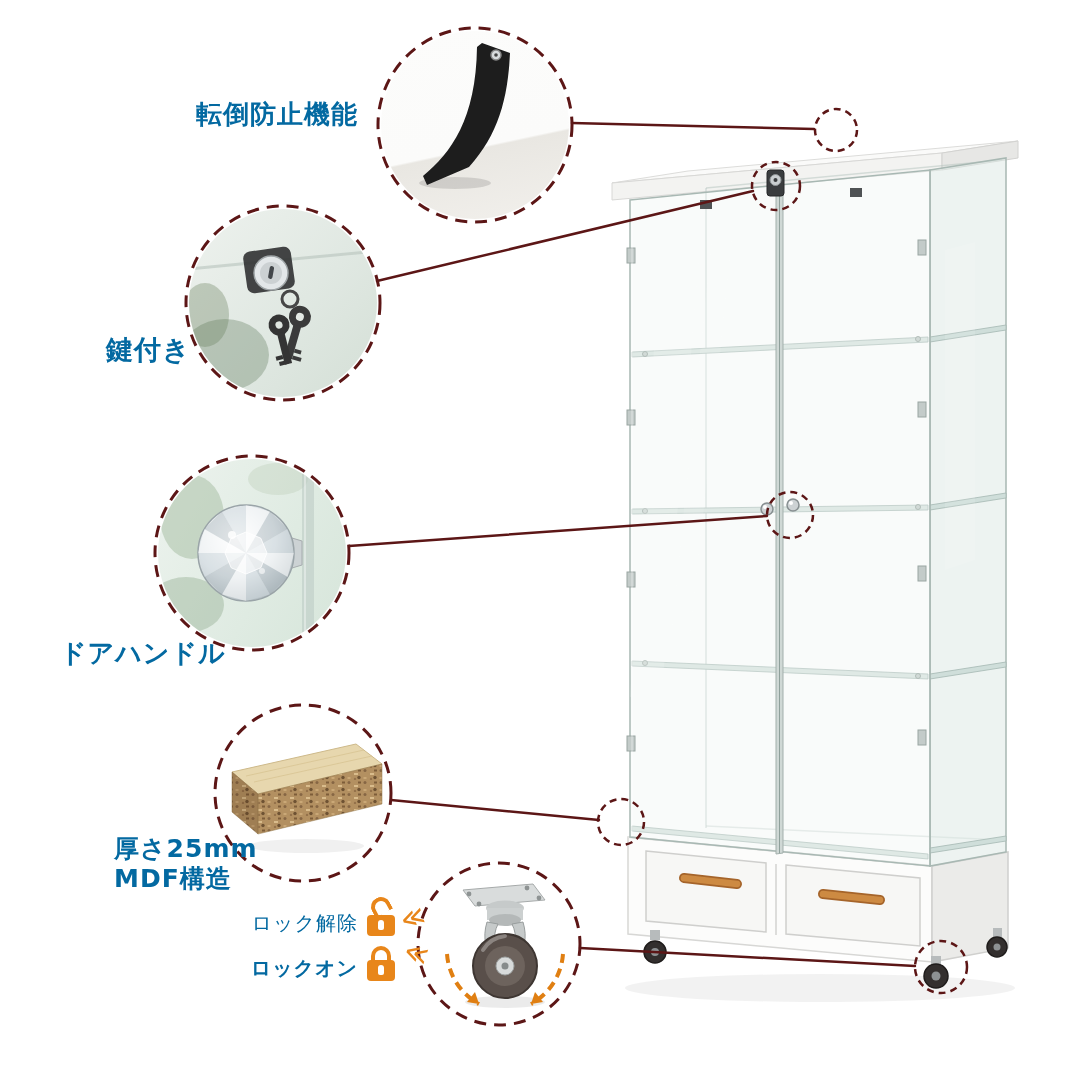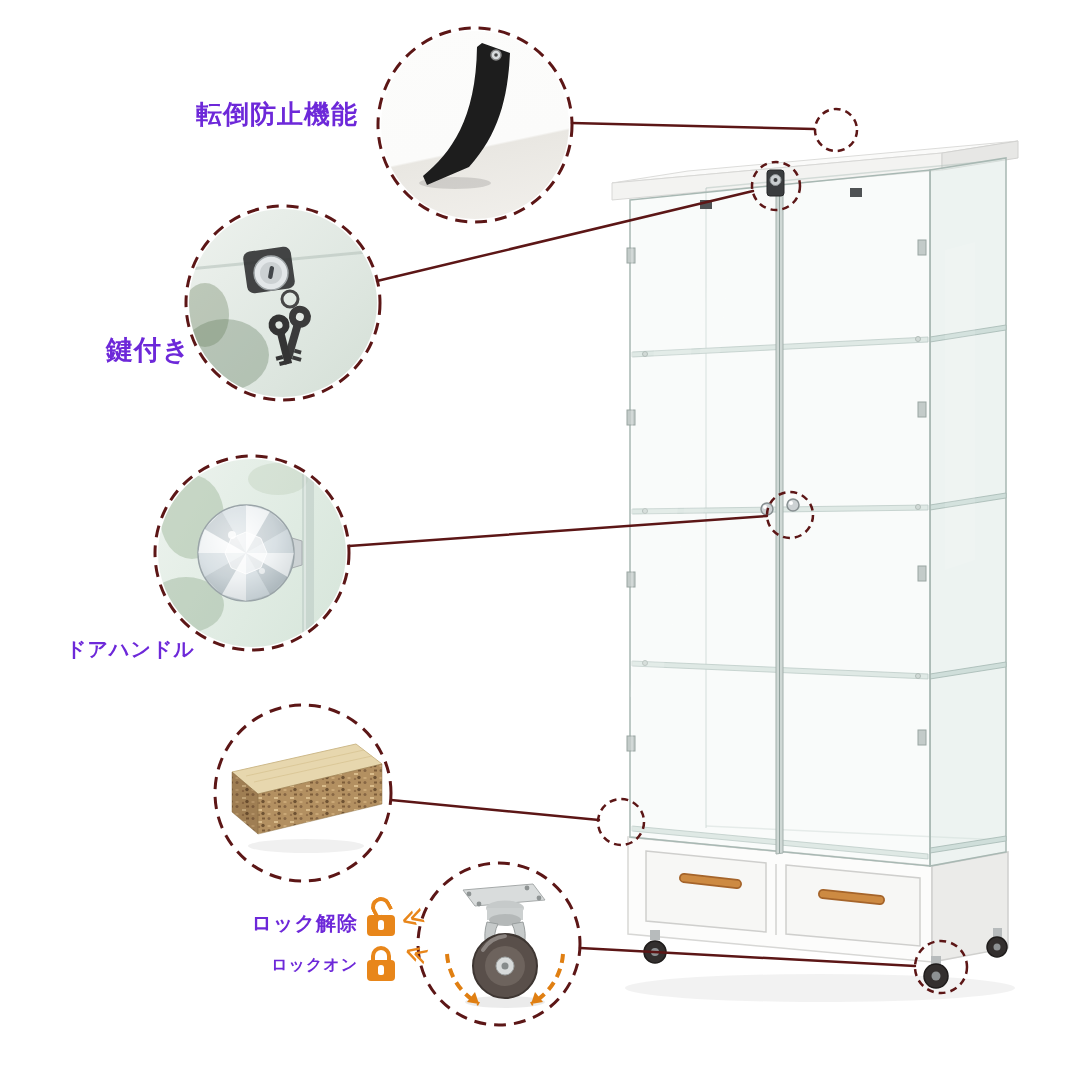--- a/index.html
+++ b/index.html
@@ -14,29 +14,29 @@
   #co-antitip{left:381px;top:31px;width:188px;height:188px;
      background:linear-gradient(168deg,#fcfcfb 0%,#fbfbfa 60%,#e9e7e2 61%,#f2f0ec 100%)}
   #co-lock{left:189px;top:209px;width:188px;height:188px;
      background:linear-gradient(135deg,#eef2ee 0%,#e0e8e2 55%,#d4dfd6 100%)}
   #co-handle{left:158px;top:459px;width:188px;height:188px;
      background:linear-gradient(120deg,#edf3ee 0%,#dfebe2 60%,#d6e5da 100%)}
   #co-mdf{left:218px;top:708px;width:170px;height:170px;background:#ffffff}
   #co-caster{left:421px;top:866px;width:156px;height:156px;background:#ffffff}
 
   
-  .lbl{position:absolute;color:#6d28d9;font-weight:bold;letter-spacing:1px;white-space:nowrap}
+  .lbl{position:absolute;color:#0369a1;font-weight:bold;letter-spacing:1px;white-space:nowrap}
   .lbl span{display:block}
   #lbl-antitip{left:138px;top:99px;width:220px;text-align:right;font-size:26px;line-height:31px}
   #lbl-lock{left:106px;top:332px;font-size:27px}
-  #lbl-handle{left:66px;top:636px;font-size:20px}
+  #lbl-handle{left:60px;top:636px;font-size:26px}
   #lbl-mdf{left:114px;top:834px;font-size:25px;line-height:30px}
   #lbl-caster360{left:571px;top:1014px;font-size:27px}
-  #lbl-unlock{left:228px;top:910px;width:130px;text-align:right;font-size:20px;font-weight:bold}
-  #lbl-lockon{left:228px;top:955px;width:130px;text-align:right;font-size:16px;font-weight:bold}
+  #lbl-unlock{left:228px;top:910px;width:130px;text-align:right;font-size:20px;font-weight:normal}
+  #lbl-lockon{left:228px;top:955px;width:130px;text-align:right;font-size:20px;font-weight:bold}
 
   
   .padlock{position:absolute;width:34px;height:37px}
   .padlock .shackle{position:absolute;left:7px;top:0;width:20px;height:17px;
      border:4px solid #e8861a;border-bottom:none;border-radius:10px 10px 0 0}
   .padlock .pbody{position:absolute;left:3px;top:14px;width:28px;height:21px;background:#e8861a;border-radius:4px}
   .padlock .pbody::after{content:"";position:absolute;left:50%;top:5px;width:6px;height:10px;
      transform:translateX(-50%);background:#fff;border-radius:3px 3px 2px 2px}
   .padlock.open .shackle{transform-origin:4px 16px;transform:rotate(-28deg) translateX(4px)}
   #icon-unlock{left:364px;top:901px}
@@ -306,20 +306,24 @@
       <circle cx="303" cy="793" r="88"></circle>
       <circle cx="499" cy="944" r="81"></circle>
     </g>
   </svg>
 
   <div class="lbl" id="lbl-antitip">
     <span>転倒防止機能</span>
   </div>
   <div class="lbl" id="lbl-lock">鍵付き</div>
   <div class="lbl" id="lbl-handle">ドアハンドル</div>
+  <div class="lbl" id="lbl-mdf">
+    <span>厚さ25mm</span>
+    <span>MDF構造</span>
+  </div>
   <div class="lbl" id="lbl-unlock">ロック解除</div>
   <div class="lbl" id="lbl-lockon">ロックオン</div>
 
   <div class="padlock open" id="icon-unlock">
     <div class="shackle"></div>
     <div class="pbody"></div>
   </div>
   <div class="padlock" id="icon-lockon">
     <div class="shackle"></div>
     <div class="pbody"></div>

